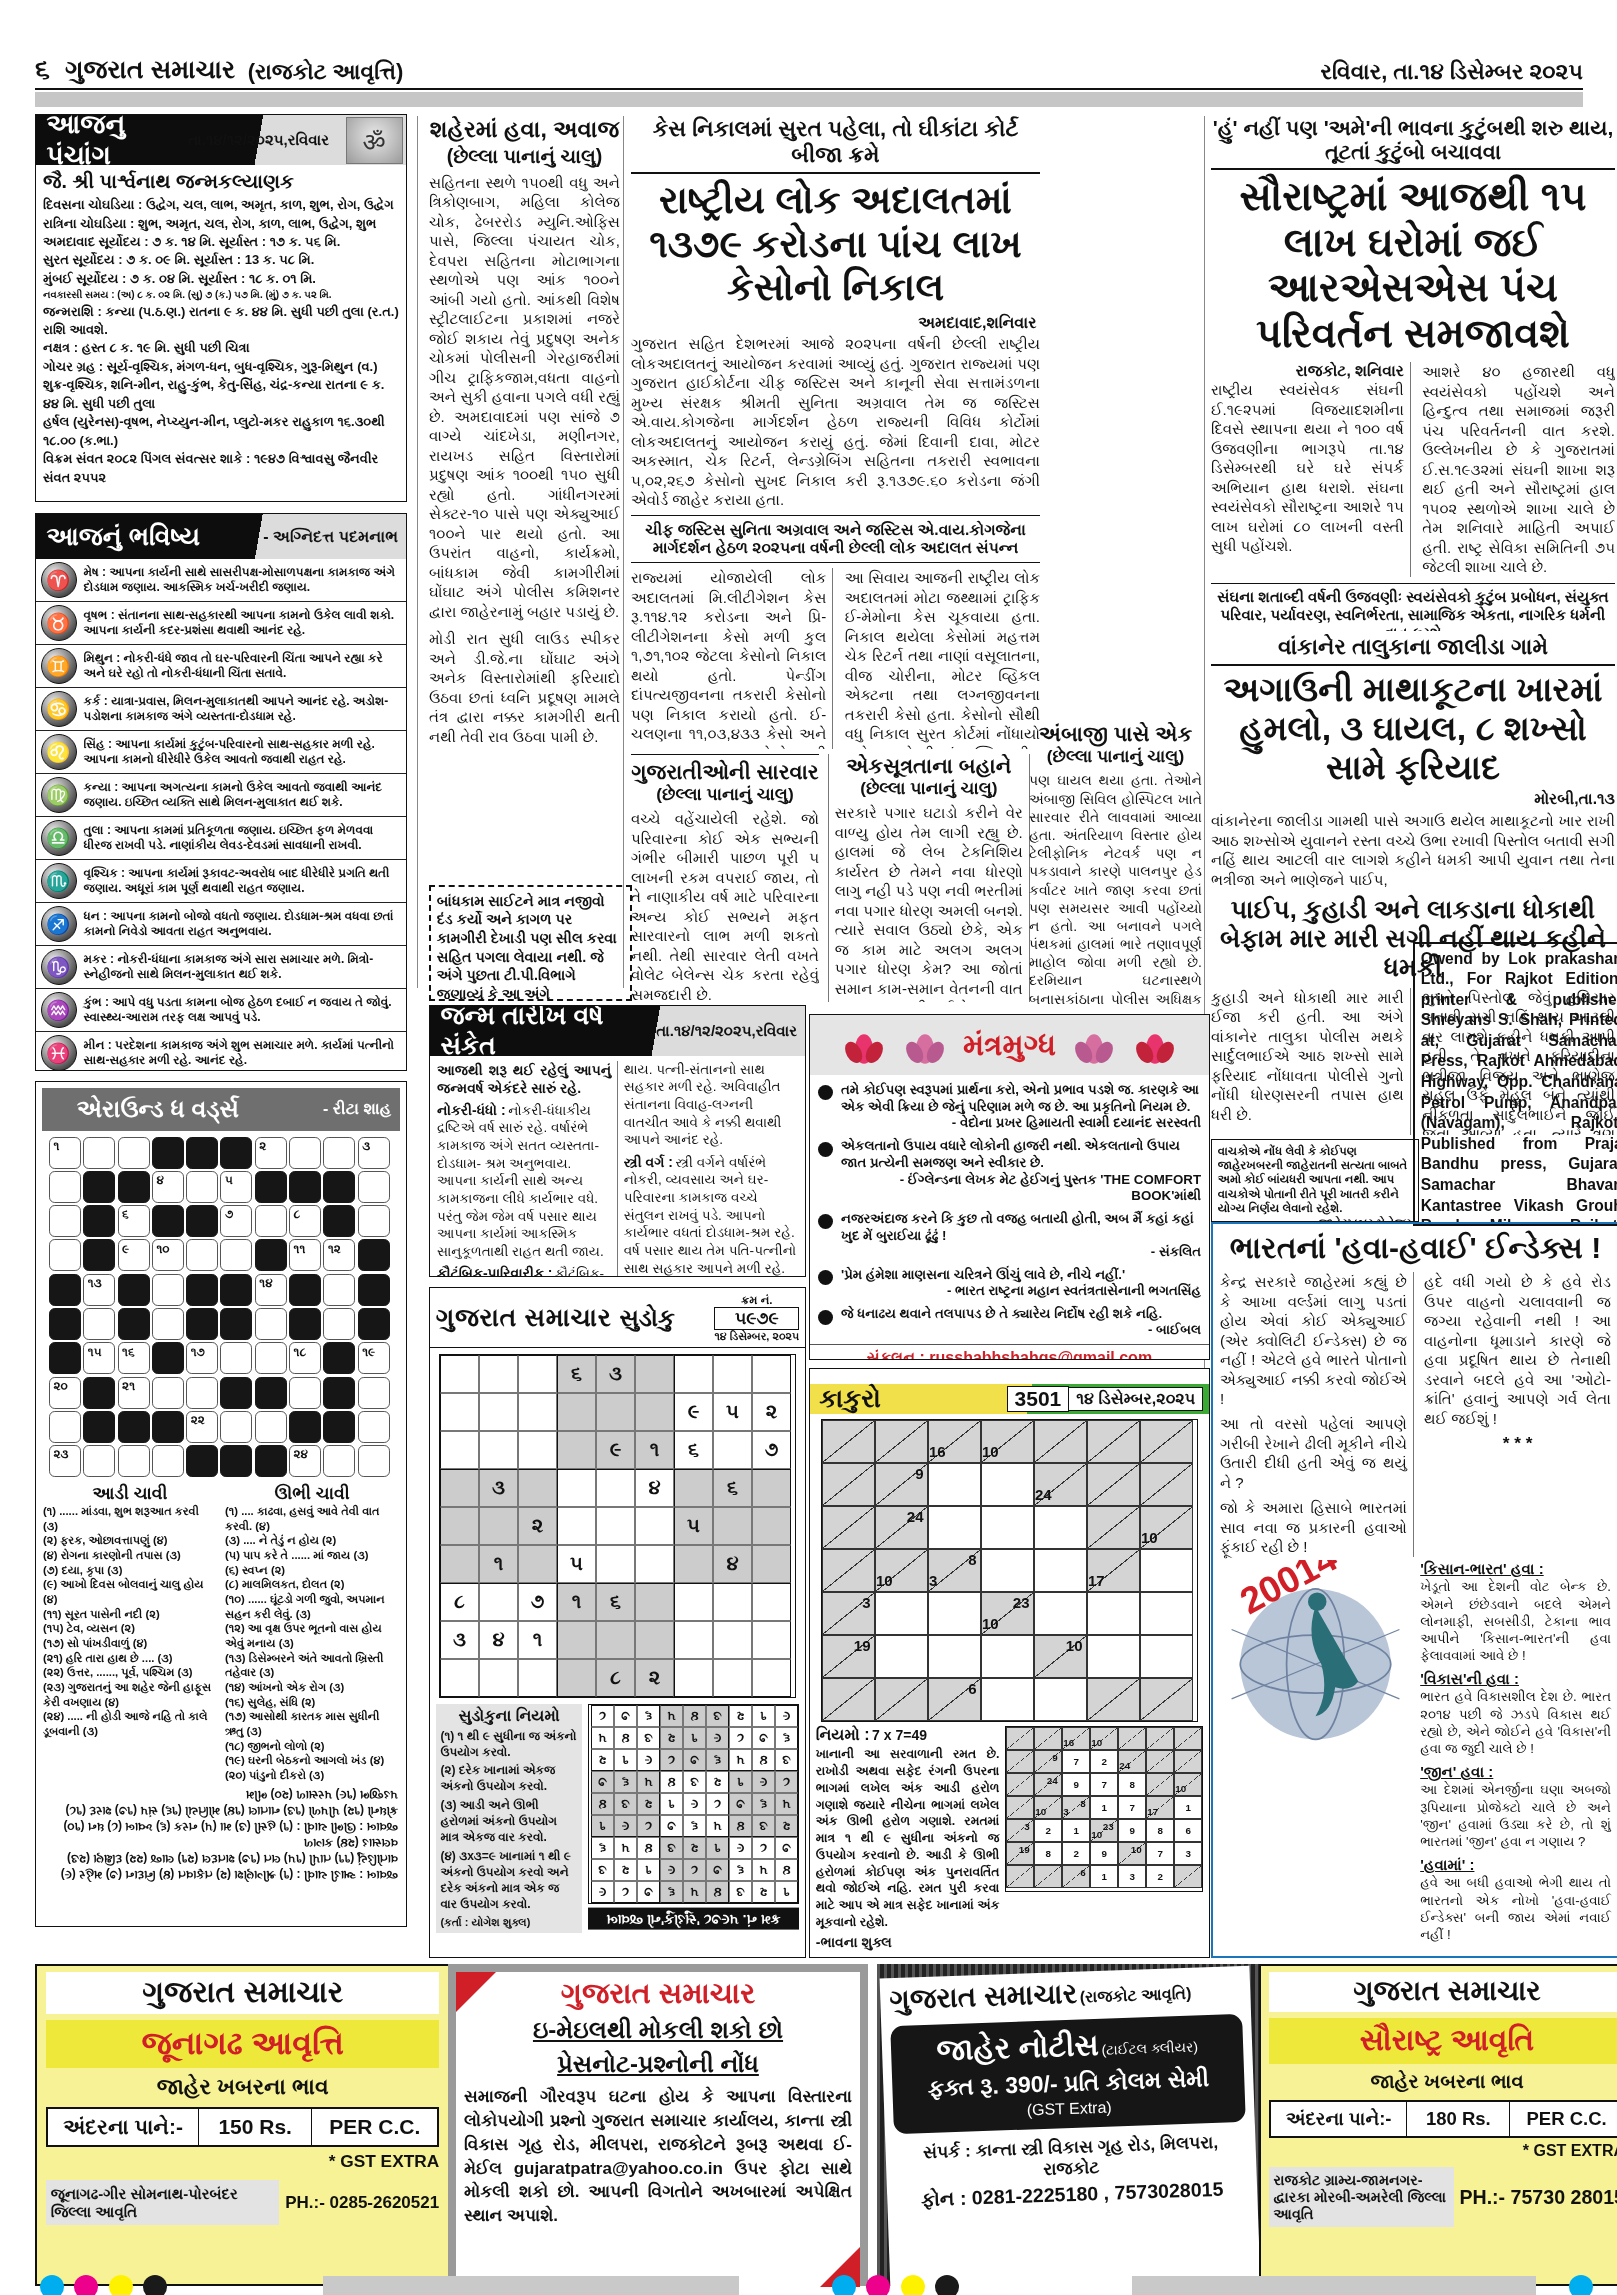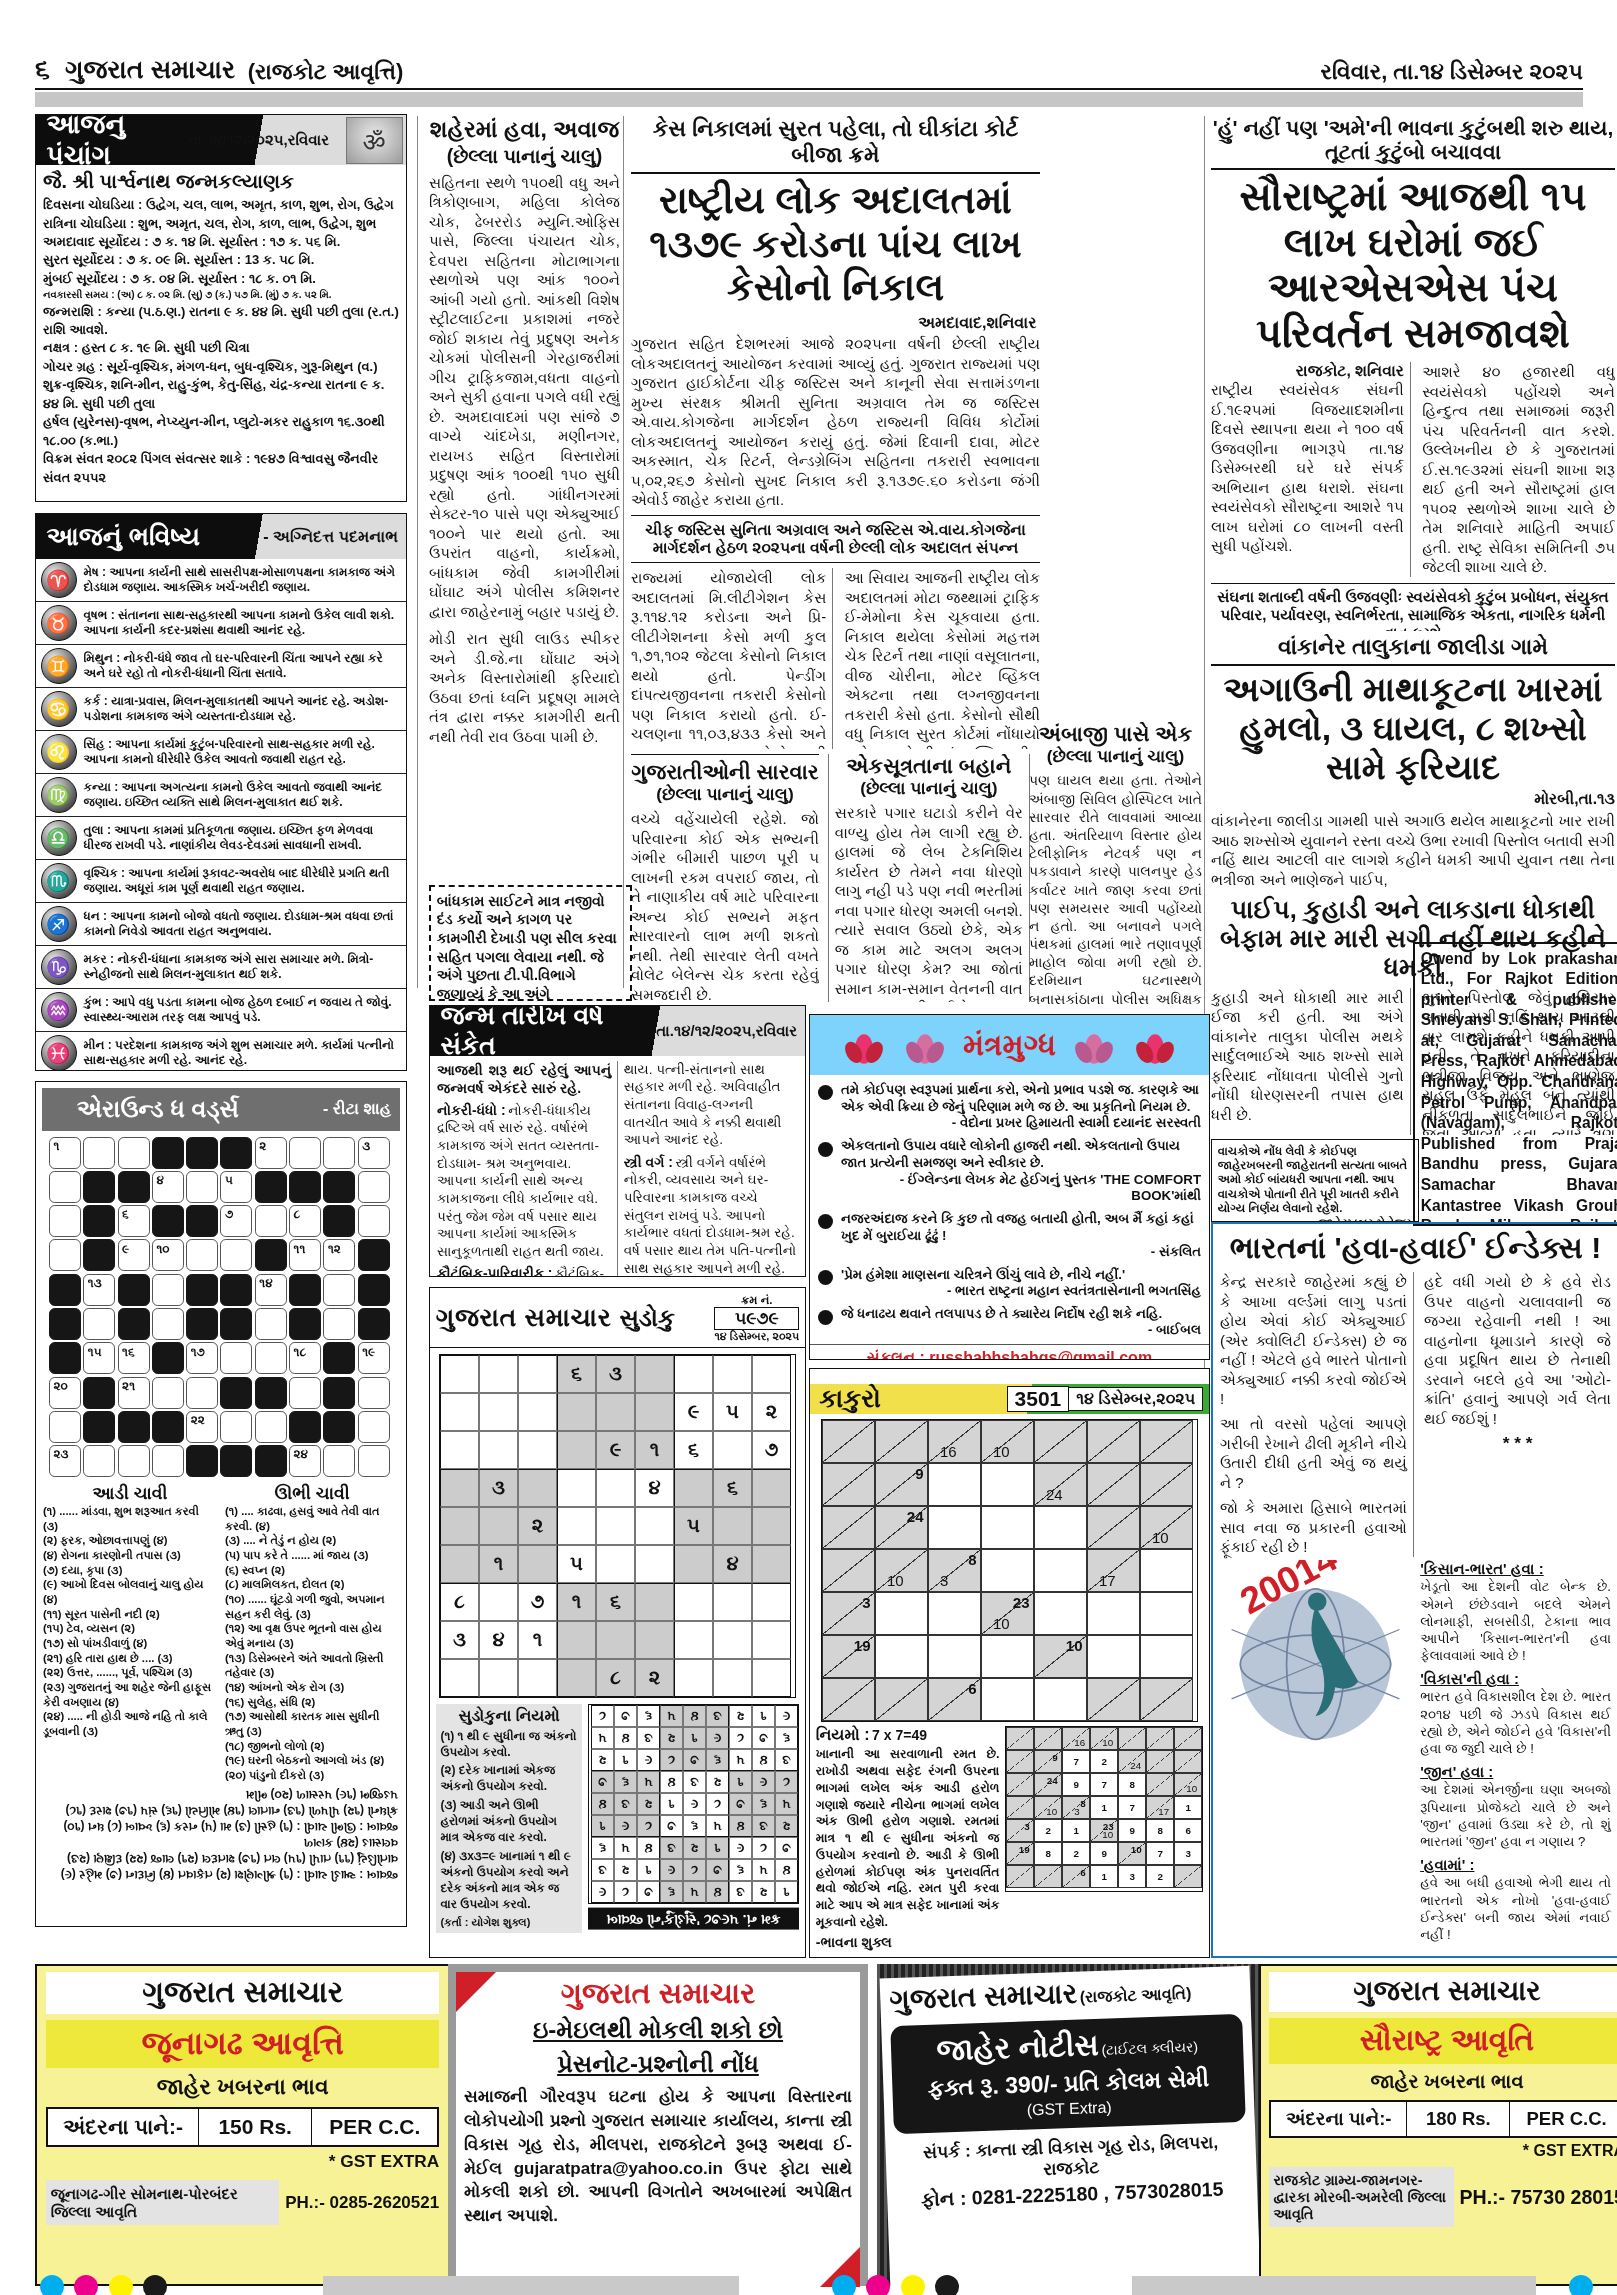--- a/index.html
+++ b/index.html
@@ -24,21 +24,21 @@
   
   .sud{display:grid;border:1.7px solid #111;}
   .sud .sc{display:flex;align-items:center;justify-content:center;font-weight:700;background:#fff;}
   .sud .sc.sh{background:#ccc;}
   
   .kak{display:grid;border:1.7px solid #111;}
   .kc{position:relative;background:#fff;border:0.6px solid #333;}
   .kc.clue{background:#d4d4d4;}
   .kc.clue:before{content:"";position:absolute;inset:0;background:linear-gradient(to bottom right,transparent 49.2%,#333 49.2%,#333 50.8%,transparent 50.8%);}
   .kc .ka{position:absolute;top:1.2px;right:3.5px;font-weight:700;}
-  .kc .kb{position:absolute;bottom:1.2px;left:11px;font-weight:400;}
+  .kc .kb{position:absolute;bottom:1.2px;left:0;font-weight:700;}
   .kc .kv{position:absolute;inset:0;display:flex;align-items:center;justify-content:center;font-weight:800;}
   .qrow{display:flex;gap:8px;margin:5.8px 8px;}
   .qdot{min-width:15px;height:15px;border-radius:50%;background:#111;margin-top:4.6px;}
   .adyellow{background:#f6f295;border:2.3px solid #111;}
   .redtxt{color:#d01f26;}
   .cdot{width:24px;height:24px;border-radius:50%;display:inline-block;margin-right:10.4px;}
   .gr{background:#c9c9c9;}
   .zic{width:34px;height:34px;border-radius:50%;background:radial-gradient(circle at 35% 30%,#eee,#555 70%,#111);color:#fff;display:flex;align-items:center;justify-content:center;font-size:19.6px;border:1.2px solid #111;}
   .hline{height:1.7px;background:#111;}
 </style>
@@ -412,21 +412,21 @@
 
         <div style="margin-top:4.6px;">
           <span style="font-size:14px;font-weight:900;">સ્ત્રી વર્ગ :</span>
           <span style="font-size:13.6px;line-height:1.3;">સ્ત્રી વર્ગને વર્ષારંભે નોકરી, વ્યવસાય અને ઘર-પરિવારના કામકાજ વચ્ચે સંતુલન રાખવું પડે. આપનો કાર્યભાર વધતાં દોડધામ-શ્રમ રહે. વર્ષ પસાર થાય તેમ પતિ-પત્નીનો સાથ સહકાર આપને મળી રહે. પરંતુ વર્ષારંભે સાસરી-પક્ષે, મોસાળપક્ષે-ચિંતા-ખર્ચ રહે.</span>
         </div>
       </div>
   </div>
 </div>
 
 <div class="abs box" style="left:809px;top:1014px;width:399px;height:344px;">
-  <div style="height:60px;background:#7dd3fc;display:flex;align-items:center;justify-content:center;gap:15px;">
+  <div style="height:60px;background:#e5e5e5;display:flex;align-items:center;justify-content:center;gap:15px;">
     <svg width="46" height="40" viewBox="0 0 80 70">
         <ellipse cx="40" cy="42" rx="16" ry="26" fill="#e8336d"></ellipse>
         <ellipse cx="22" cy="48" rx="13" ry="20" fill="#c2223a" transform="rotate(-30 22 48)"></ellipse>
         <ellipse cx="58" cy="48" rx="13" ry="20" fill="#c2223a" transform="rotate(30 58 48)"></ellipse>
       </svg>
     <svg width="46" height="40" viewBox="0 0 80 70">
         <ellipse cx="40" cy="42" rx="16" ry="26" fill="#d66fa0"></ellipse>
         <ellipse cx="22" cy="48" rx="13" ry="20" fill="#b85a8f" transform="rotate(-30 22 48)"></ellipse>
         <ellipse cx="58" cy="48" rx="13" ry="20" fill="#b85a8f" transform="rotate(30 58 48)"></ellipse>
       </svg>

